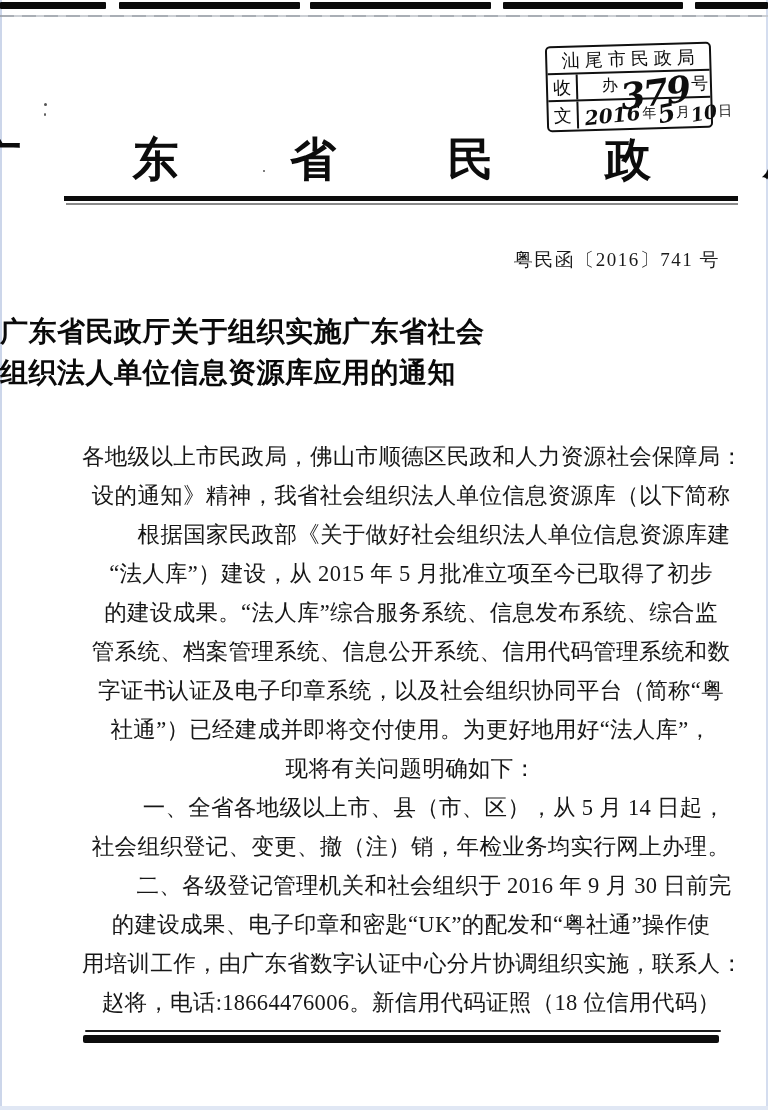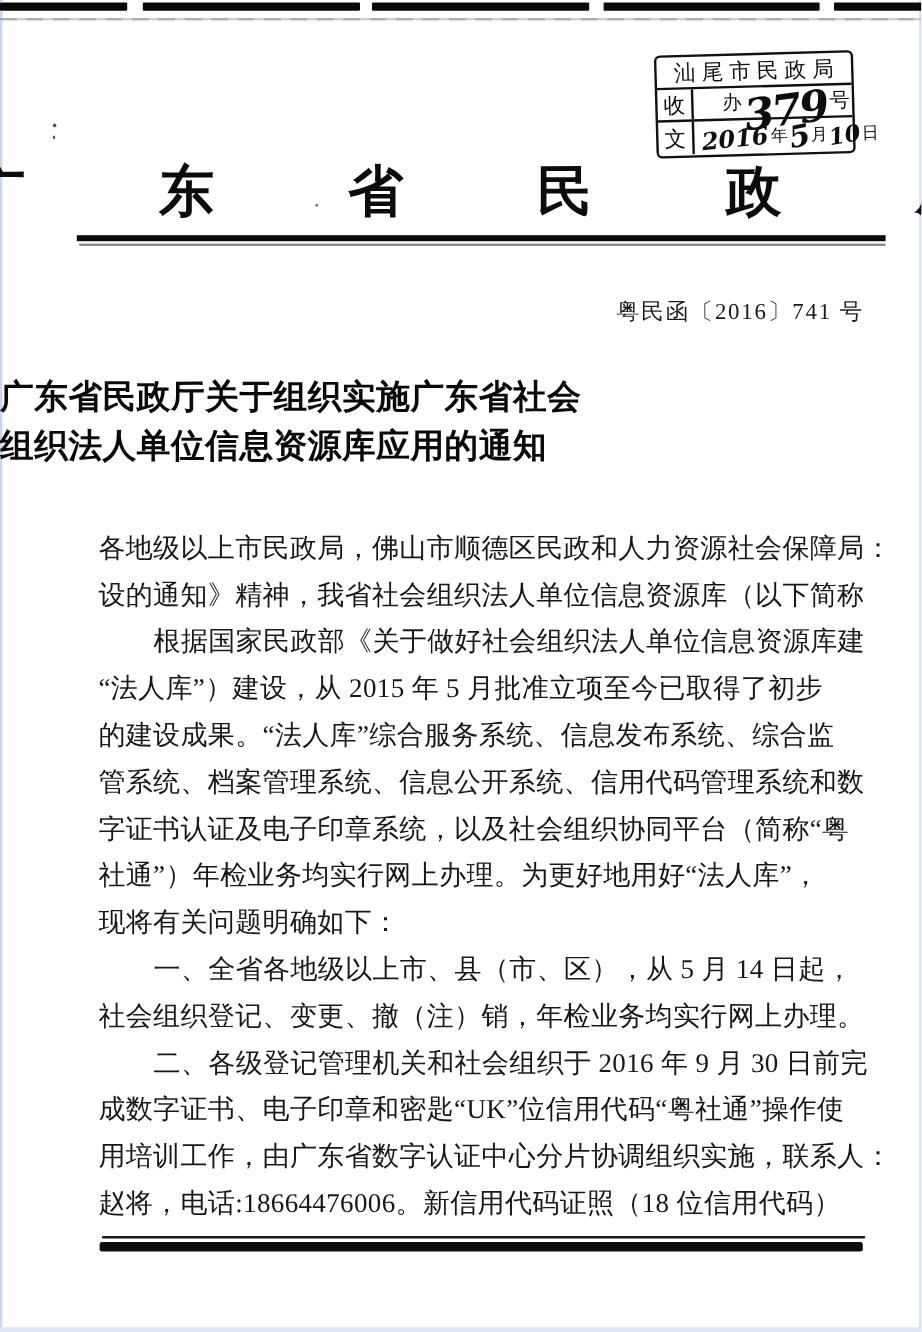--- a/index.html
+++ b/index.html
@@ -63,21 +63,21 @@
   .rule-thick{position:absolute;top:196px;left:64px;width:674px;height:4.5px;background:#0b0b0b;}
   .rule-thin{position:absolute;top:203px;left:66px;width:672px;height:1.5px;background:#8a8a8a;}
   .doc-number{position:absolute;top:247px;right:48px;font-size:19px;letter-spacing:1.5px;color:#1a1a1a;}
 
   
   .doc-title{position:absolute;top:311px;left:0;right:0;text-align:left;
     font-size:28px;font-weight:700;line-height:41px;color:#0a0a0a;letter-spacing:.5px;}
 
   
   .body-text{position:absolute;top:437px;left:82px;width:658px;
-    font-size:22.5px;line-height:39px;color:#171717;}
+    font-size:22.5px;line-height:39px;color:#171717;text-align:center;}
   .body-line{white-space:nowrap;letter-spacing:.3px;}
   .body-line.indent{padding-left:46px;}
 
   
   .band-thin{position:absolute;top:1030px;left:85px;width:636px;height:2px;background:#1c1c1c;border-radius:1px;}
   .band-thick{position:absolute;top:1035px;left:83px;width:636px;height:8px;background:#0d0d0d;border-radius:2px;}
 </style>
 </head>
 <body>
 
@@ -132,26 +132,26 @@
   </div>
 
   <div class="body-text">
     <div class="body-line">各地级以上市民政局，佛山市顺德区民政和人力资源社会保障局：</div>
     <div class="body-line">设的通知》精神，我省社会组织法人单位信息资源库（以下简称</div>
     <div class="body-line indent">根据国家民政部《关于做好社会组织法人单位信息资源库建</div>
     <div class="body-line">“法人库”）建设，从 2015 年 5 月批准立项至今已取得了初步</div>
     <div class="body-line">的建设成果。“法人库”综合服务系统、信息发布系统、综合监</div>
     <div class="body-line">管系统、档案管理系统、信息公开系统、信用代码管理系统和数</div>
     <div class="body-line">字证书认证及电子印章系统，以及社会组织协同平台（简称“粤</div>
-    <div class="body-line">社通”）年检业务均实行网上办理。为更好地用好“法人库”，</div>
+    <div class="body-line">社通”）已经建成并即将交付使用。为更好地用好“法人库”，</div>
     <div class="body-line">现将有关问题明确如下：</div>
     <div class="body-line indent">一、全省各地级以上市、县（市、区），从 5 月 14 日起，</div>
     <div class="body-line">社会组织登记、变更、撤（注）销，年检业务均实行网上办理。</div>
     <div class="body-line indent">二、各级登记管理机关和社会组织于 2016 年 9 月 30 日前完</div>
-    <div class="body-line">成数字证书、电子印章和密匙“UK”位信用代码“粤社通”操作使</div>
+    <div class="body-line">的建设成果、电子印章和密匙“UK”的配发和“粤社通”操作使</div>
     <div class="body-line">用培训工作，由广东省数字认证中心分片协调组织实施，联系人：</div>
     <div class="body-line">赵将，电话:18664476006。新信用代码证照（18 位信用代码）</div>
   </div>
 
   <div class="band-thin"></div>
   <div class="band-thick"></div>
 
 </div>
 
 </body></html>

